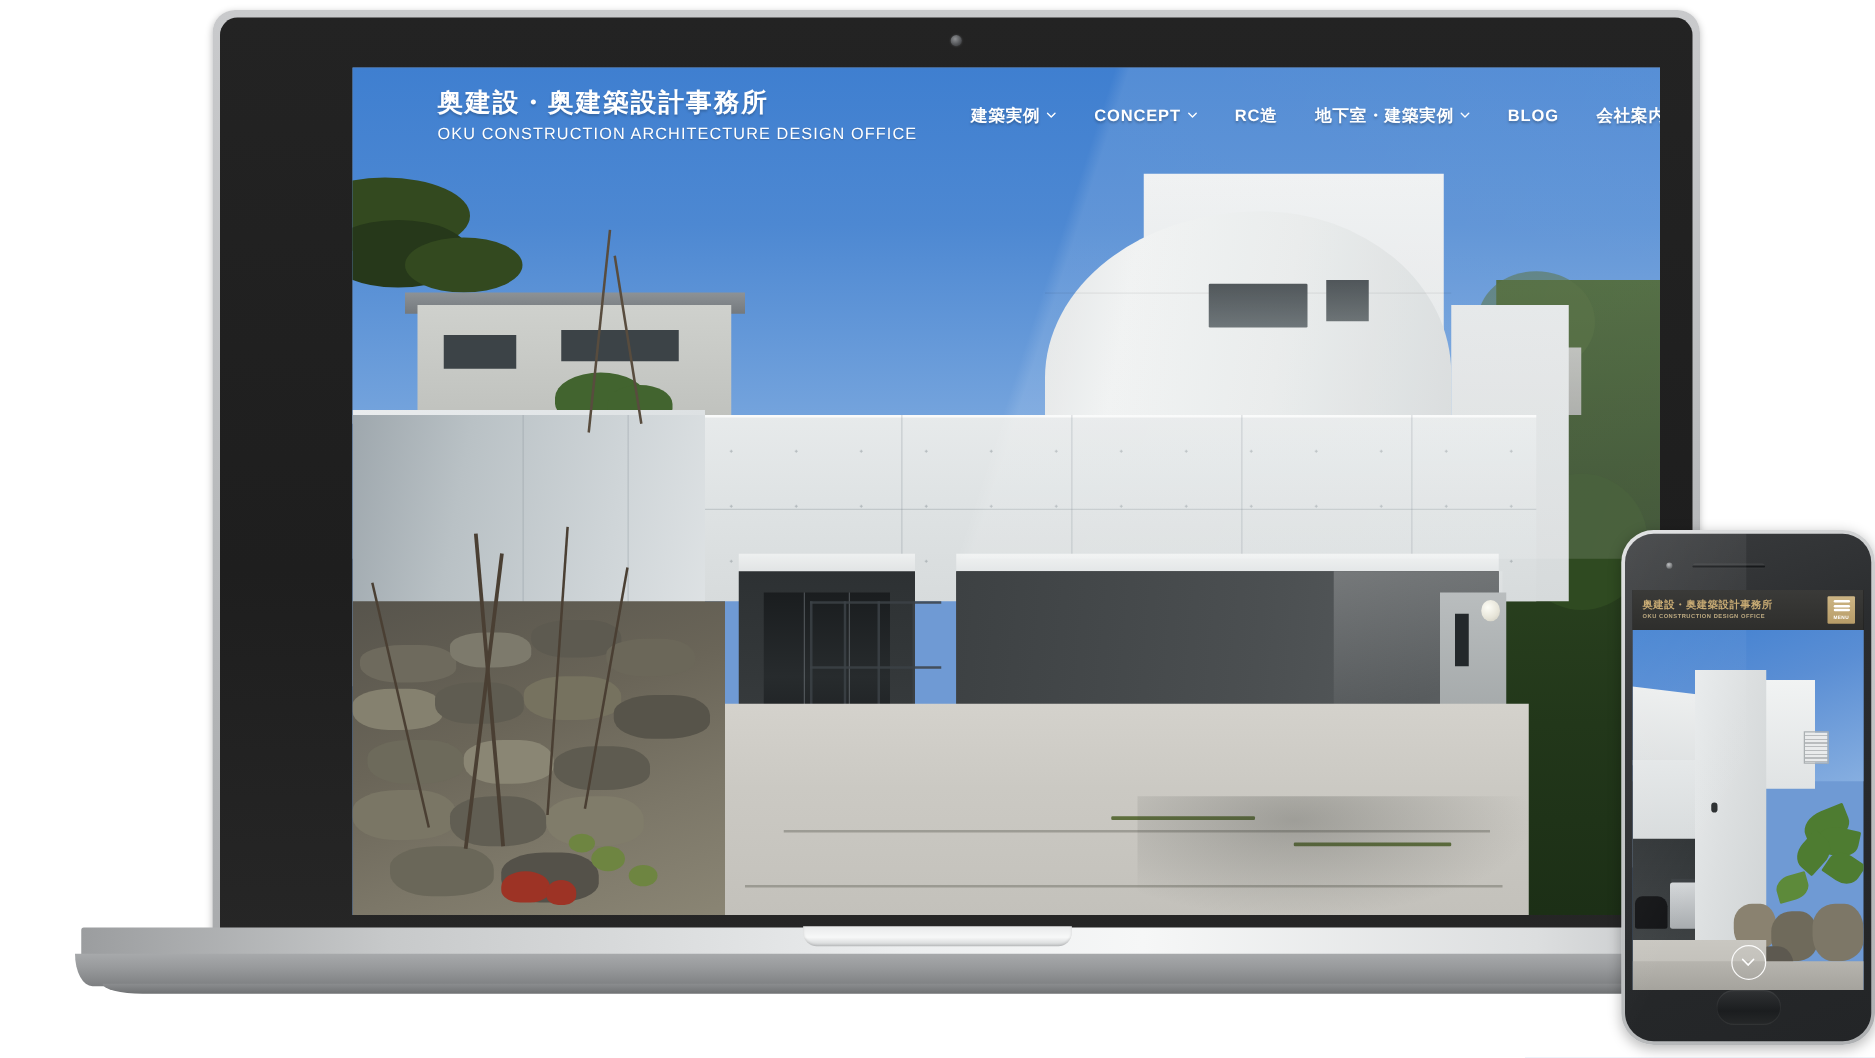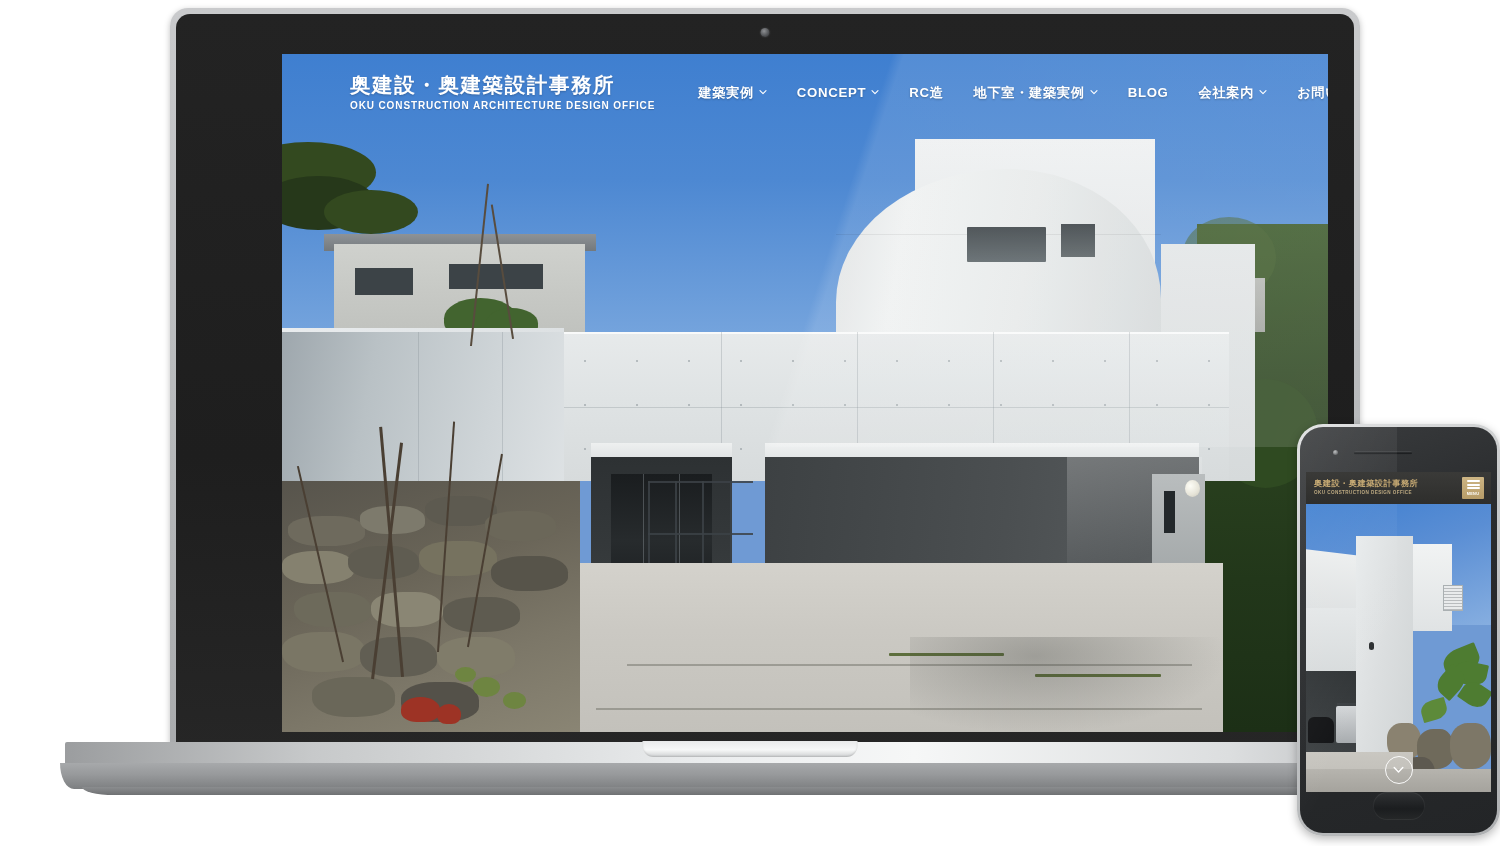--- a/index.html
+++ b/index.html
@@ -279,21 +279,21 @@
     display:flex;align-items:center;
     padding-left:68px;box-sizing:border-box;
     z-index:30;
   }
   .brand{margin-right:28px;line-height:1;white-space:nowrap;}
   .brand-jp{
     color:#ffffff;font-size:20.5px;font-weight:700;letter-spacing:1.6px;
     text-shadow:0 1px 2px rgba(0,0,0,.22);
   }
   .brand-en{
-    margin-top:6px;color:#ffffff;font-size:10px;font-weight:700;letter-spacing:.88px;
+    margin-top:6px;color:#ffffff;font-size:13px;font-weight:400;letter-spacing:.88px;
     text-shadow:0 1px 1px rgba(0,0,0,.2);
   }
   .nav{display:flex;align-items:center;gap:0;text-align:right;}
   .nav-item{
     display:flex;align-items:center;gap:5px;
     color:#ffffff;font-size:13.2px;font-weight:700;letter-spacing:.7px;
     padding:6px 15px;white-space:nowrap;cursor:pointer;
     text-shadow:0 1px 2px rgba(0,0,0,.25);
   }
   .caret{display:inline-block;width:8px;height:8px;position:relative;top:-1px;}

